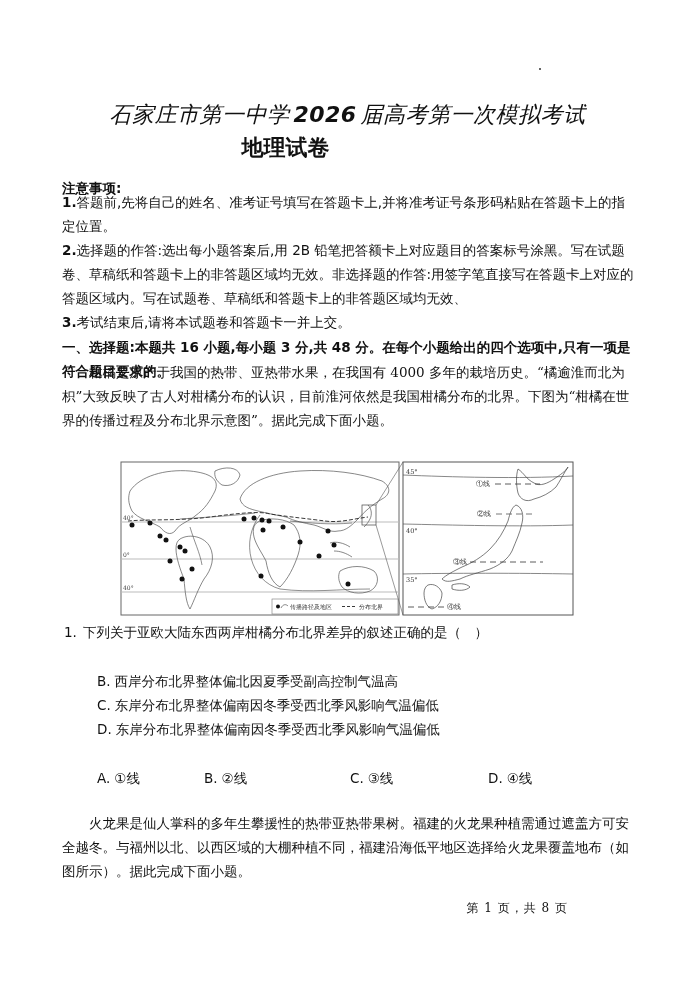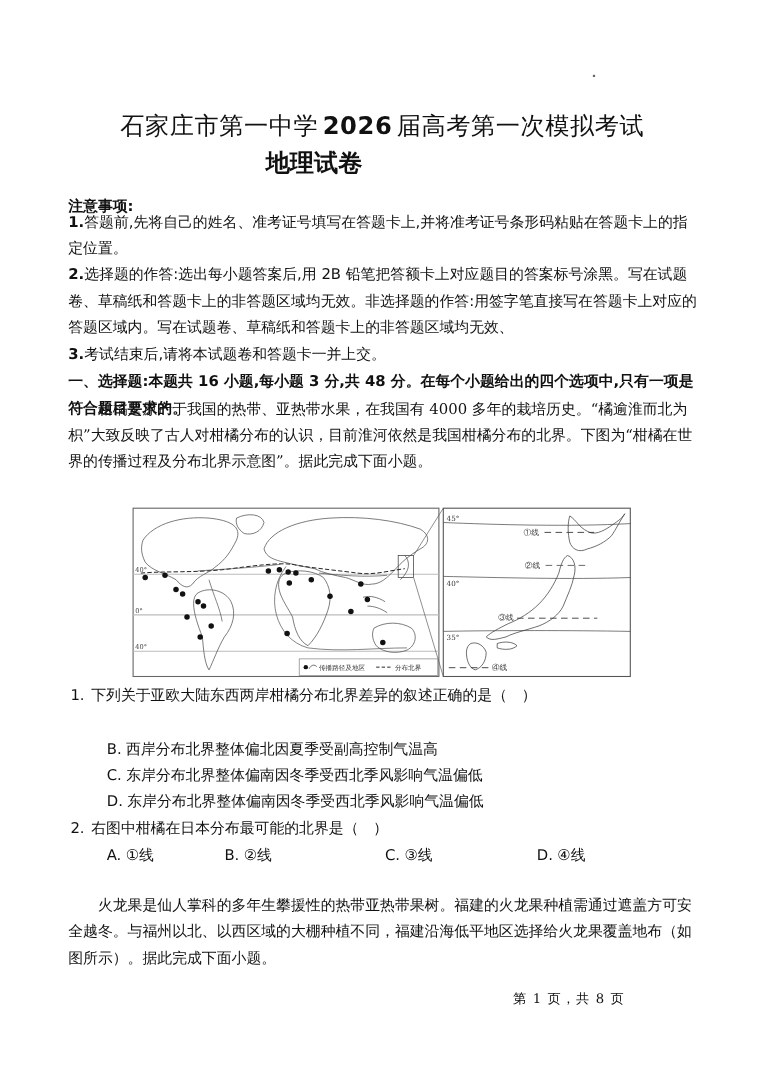--- a/index.html
+++ b/index.html
@@ -1,21 +1,21 @@
 <!DOCTYPE html>
 <html><head>
 <meta charset="utf-8">
 <style>
   html, body { margin: 0; padding: 0; background: #ffffff; }
   body { width: 695px; height: 982px; position: relative; overflow: hidden;
          font-family: "DejaVu Sans", "Liberation Sans", sans-serif; color: #111; }
   .page { position: absolute; left: 0; top: 0; width: 695px; height: 982px; }
   .stray-dot { position: absolute; left: 539px; top: 68px; width: 2px; height: 2px; background: #666; }
   .title1 { position: absolute; top: 100px; left: 0; width: 695px; text-align: center;
-            font-size: 22px; letter-spacing: 0.5px; }
+            font-size: 22px; letter-spacing: 0.5px; font-style: italic; }
   .title1 b { font-weight: bold; }
   .title2 { position: absolute; top: 133px; left: 0; width: 571px; text-align: center;
             font-size: 22px; font-weight: bold; }
   .notice { position: absolute; left: 62px; width: 575px; font-size: 13.5px; line-height: 24px; }
   .notice-title { top: 176px; font-weight: bold; }
   .n1 { top: 190px; }
   .n2 { top: 238px; }
   .n3 { top: 310px; }
   .bold-lead { font-weight: bold; }
   .section { position: absolute; left: 62px; top: 335px; width: 575px; font-size: 13.5px;
@@ -163,23 +163,20 @@
   <div class="opt optB">
     <span class="lbl" style="margin-right:4px;">B.</span><span>西岸分布北界整体偏北因夏季受副高控制气温高</span>
   </div>
   <div class="opt optC">
     <span class="lbl" style="margin-right:4px;">C.</span><span>东岸分布北界整体偏南因冬季受西北季风影响气温偏低</span>
   </div>
   <div class="opt optD">
     <span class="lbl" style="margin-right:4px;">D.</span><span>东岸分布北界整体偏南因冬季受西北季风影响气温偏低</span>
   </div>
 
-  <div class="q q2">
-    <span class="lbl" style="margin-right:6px;">2.</span><span class="serif">右图中柑橘在日本分布最可能的北界是（　）</span>
-  </div>
   <div class="opt2 o2A">
     <span class="lbl" style="margin-right:4px;">A.</span><span class="serif">①线</span>
   </div>
   <div class="opt2 o2B">
     <span class="lbl" style="margin-right:4px;">B.</span><span class="serif">②线</span>
   </div>
   <div class="opt2 o2C">
     <span class="lbl" style="margin-right:4px;">C.</span><span class="serif">③线</span>
   </div>
   <div class="opt2 o2D">

